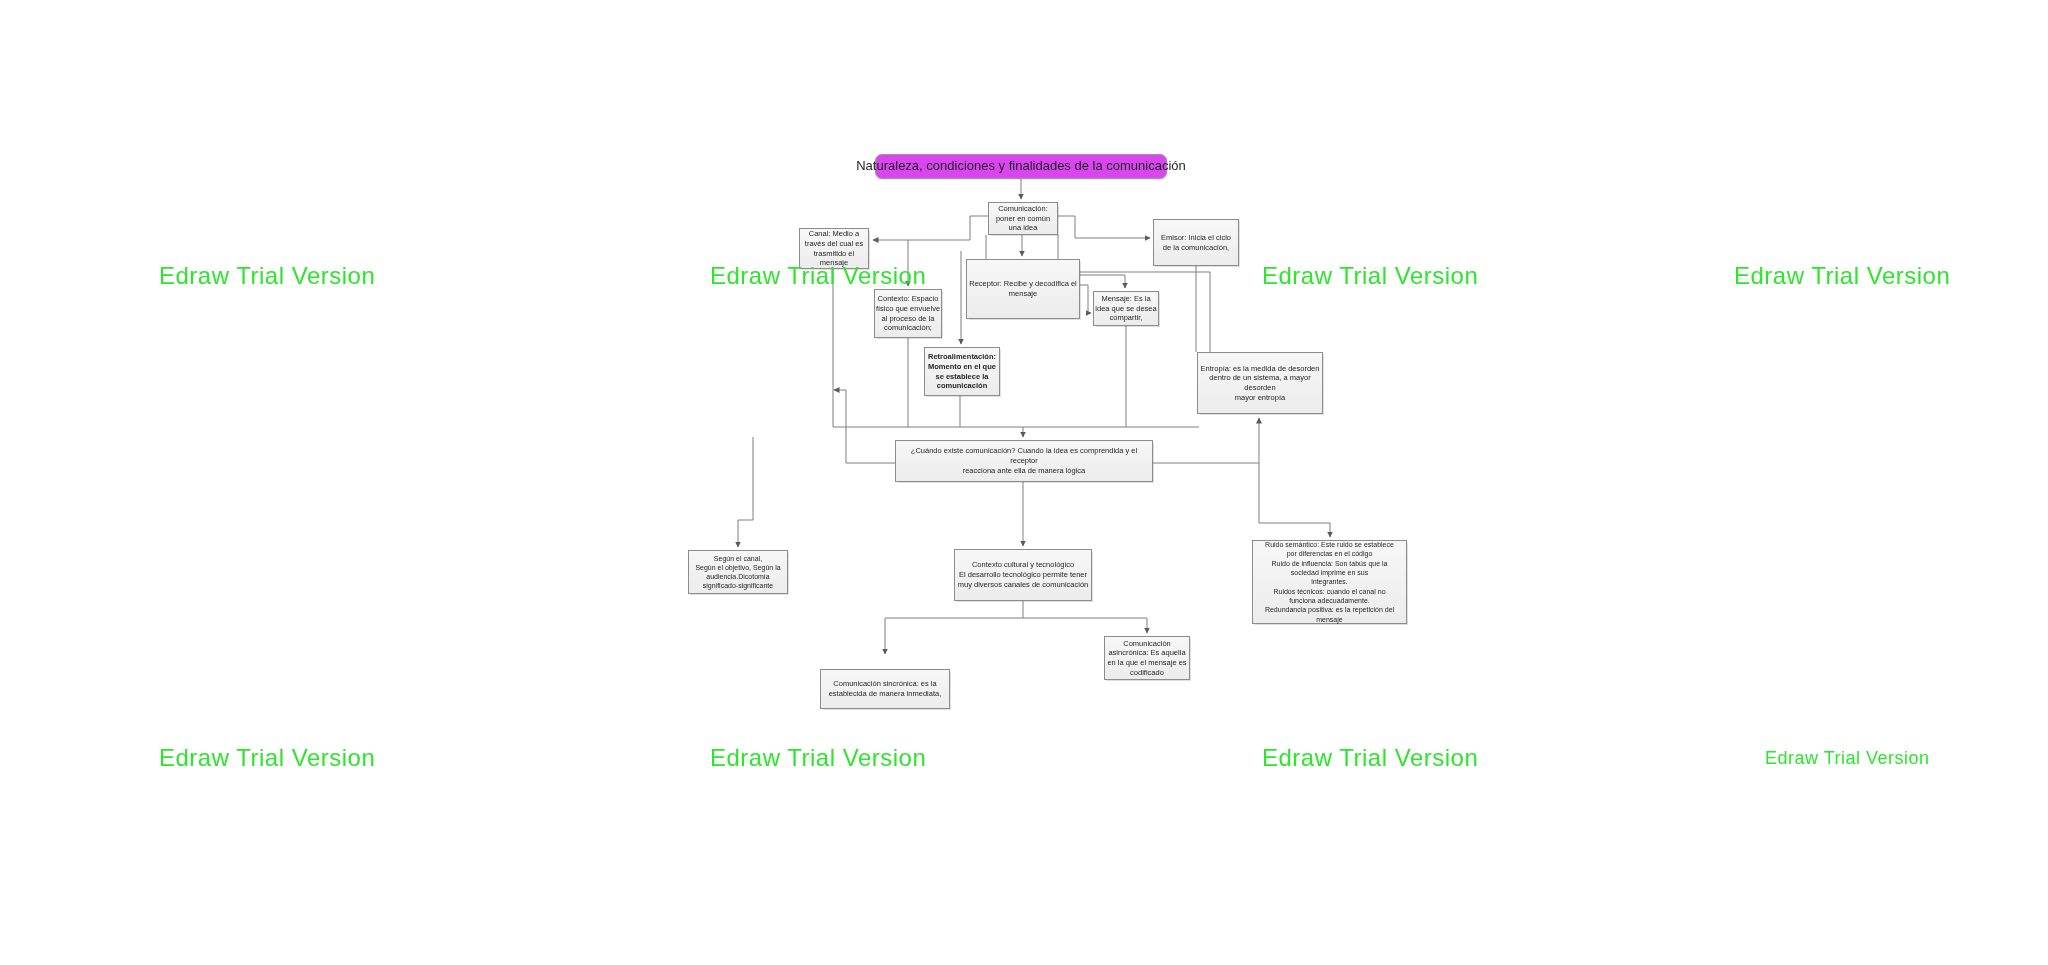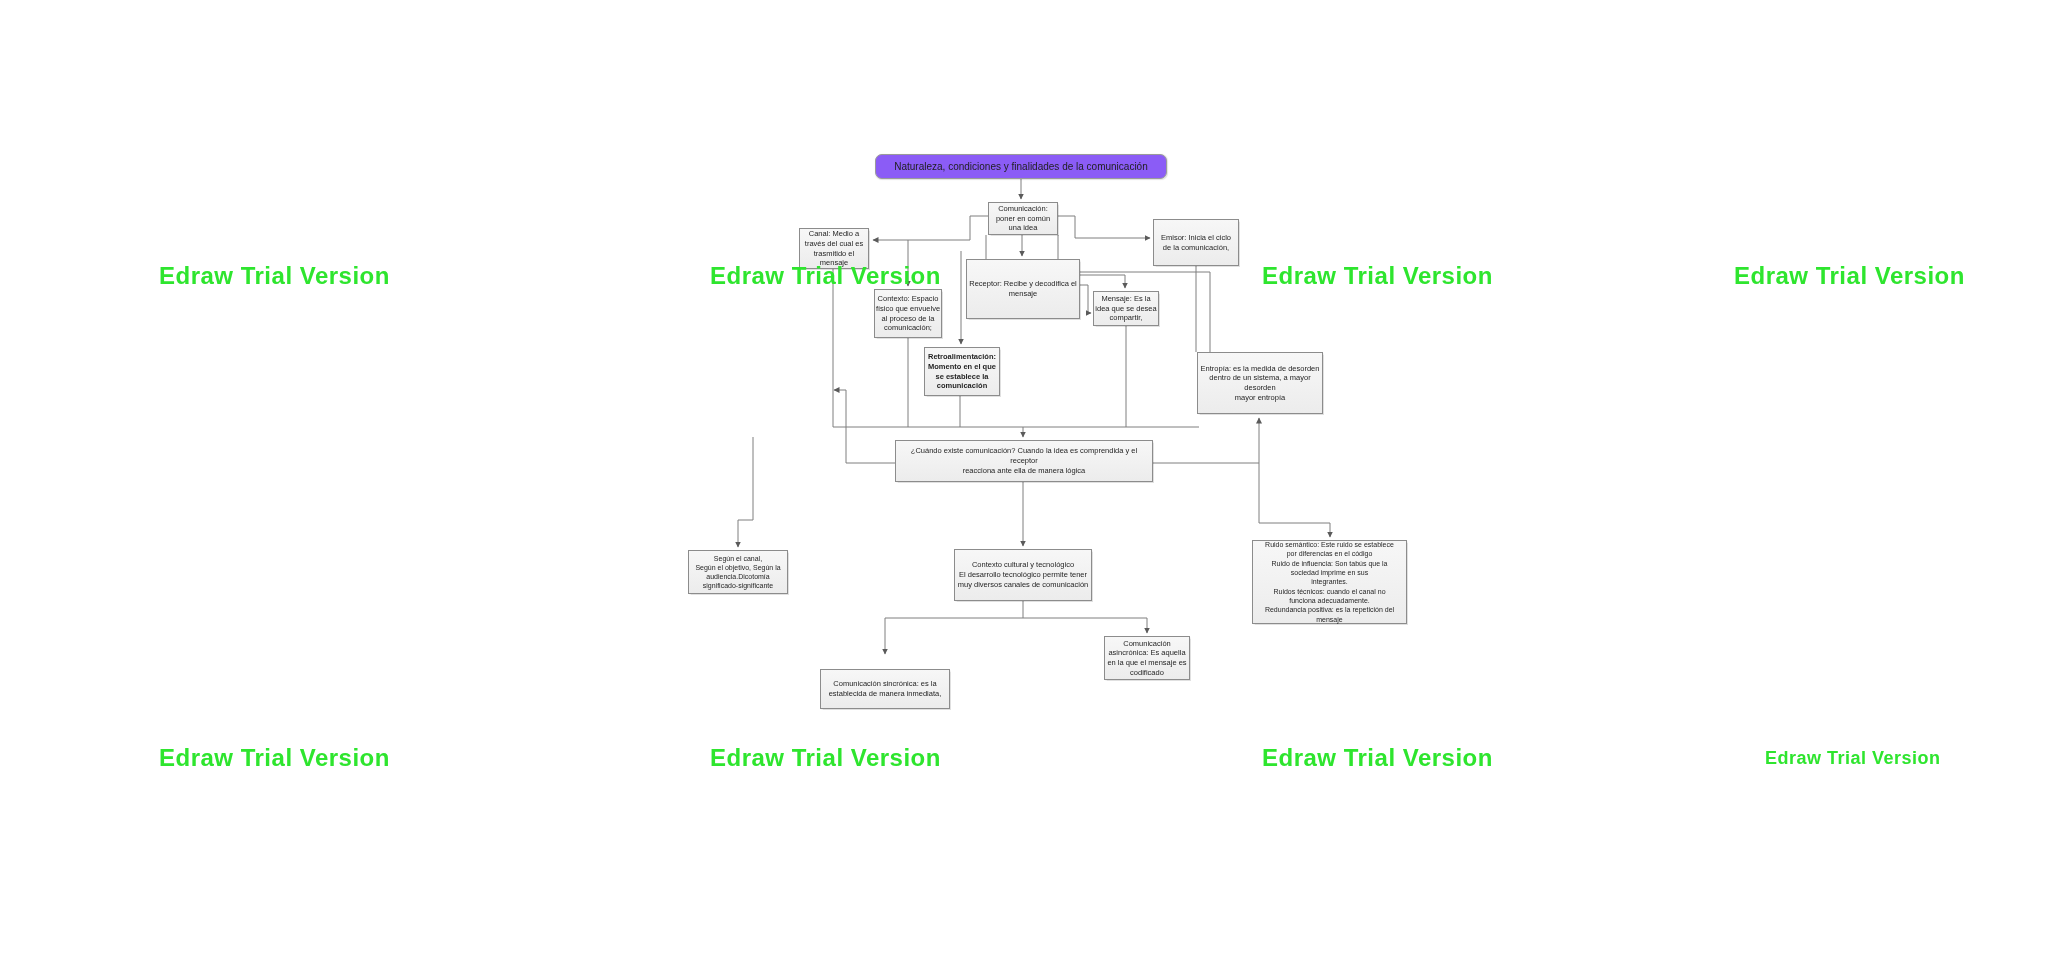--- a/index.html
+++ b/index.html
@@ -11,43 +11,43 @@
   .node{
     position:absolute;box-sizing:border-box;
     background:linear-gradient(#f7f7f7,#ececec);
     border:1px solid #8c8c8c;
     color:#1f1f1f;font-size:7.5px;line-height:1.3;
     display:flex;align-items:center;justify-content:center;
     text-align:center;white-space:pre-line;
     box-shadow:0.5px 0.5px 1px rgba(0,0,0,0.12);
   }
   .title-node{
-    background:#8b5cf6;border-radius:7px;border:1px solid #9a9a9a;
-    font-size:10px;white-space:nowrap;
+    background:#d946ef;border-radius:7px;border:1px solid #9a9a9a;
+    font-size:13px;white-space:nowrap;
   }
   
   .n0 {left:875px; top:154px; width:292px; height:25px;}
   .n1 {left:988px; top:202px; width:70px;  height:33px;}
   .n2 {left:799px; top:228px; width:70px;  height:41px;}
   .n3 {left:1153px;top:219px; width:86px;  height:47px;}
   .n4 {left:966px; top:259px; width:114px; height:60px;}
   .n5 {left:874px; top:289px; width:68px;  height:49px;}
   .n6 {left:1093px;top:291px; width:66px;  height:35px;}
   .n7 {left:924px; top:347px; width:76px;  height:49px;font-weight:bold;}
   .n8 {left:1197px;top:352px; width:126px; height:62px;}
   .n9 {left:677px; top:365px; width:153px; height:72px;}
   .n10{left:895px; top:440px; width:258px; height:42px;}
   .n11{left:688px; top:550px; width:100px; height:44px; font-size:7px;}
   .n12{left:954px; top:549px; width:138px; height:52px;}
   .n13{left:1252px;top:540px; width:155px; height:84px; font-size:7px;line-height:9.3px;}
   .n14{left:820px; top:657px; width:130px; height:40px;margin-top:12px;}
   .n15{left:1104px;top:636px; width:86px;  height:44px;}
 
   .watermark{
-    position:absolute;font-weight:bold;font-size:24px;letter-spacing:0.5px;
+    position:absolute;font-weight:normal;font-size:24px;letter-spacing:0.5px;
     white-space:nowrap;user-select:none;
   }
   .w1{left:159px;top:262px;} .w2{left:710px;top:262px;}
   .w3{left:1262px;top:262px;} .w4{left:1734px;top:262px;}
   .w5{left:159px;top:744px;} .w6{left:710px;top:744px;}
   .w7{left:1262px;top:744px;} .w8{left:1765px;top:748px;font-size:18px;}
 </style>
 </head>
 <body>
 

